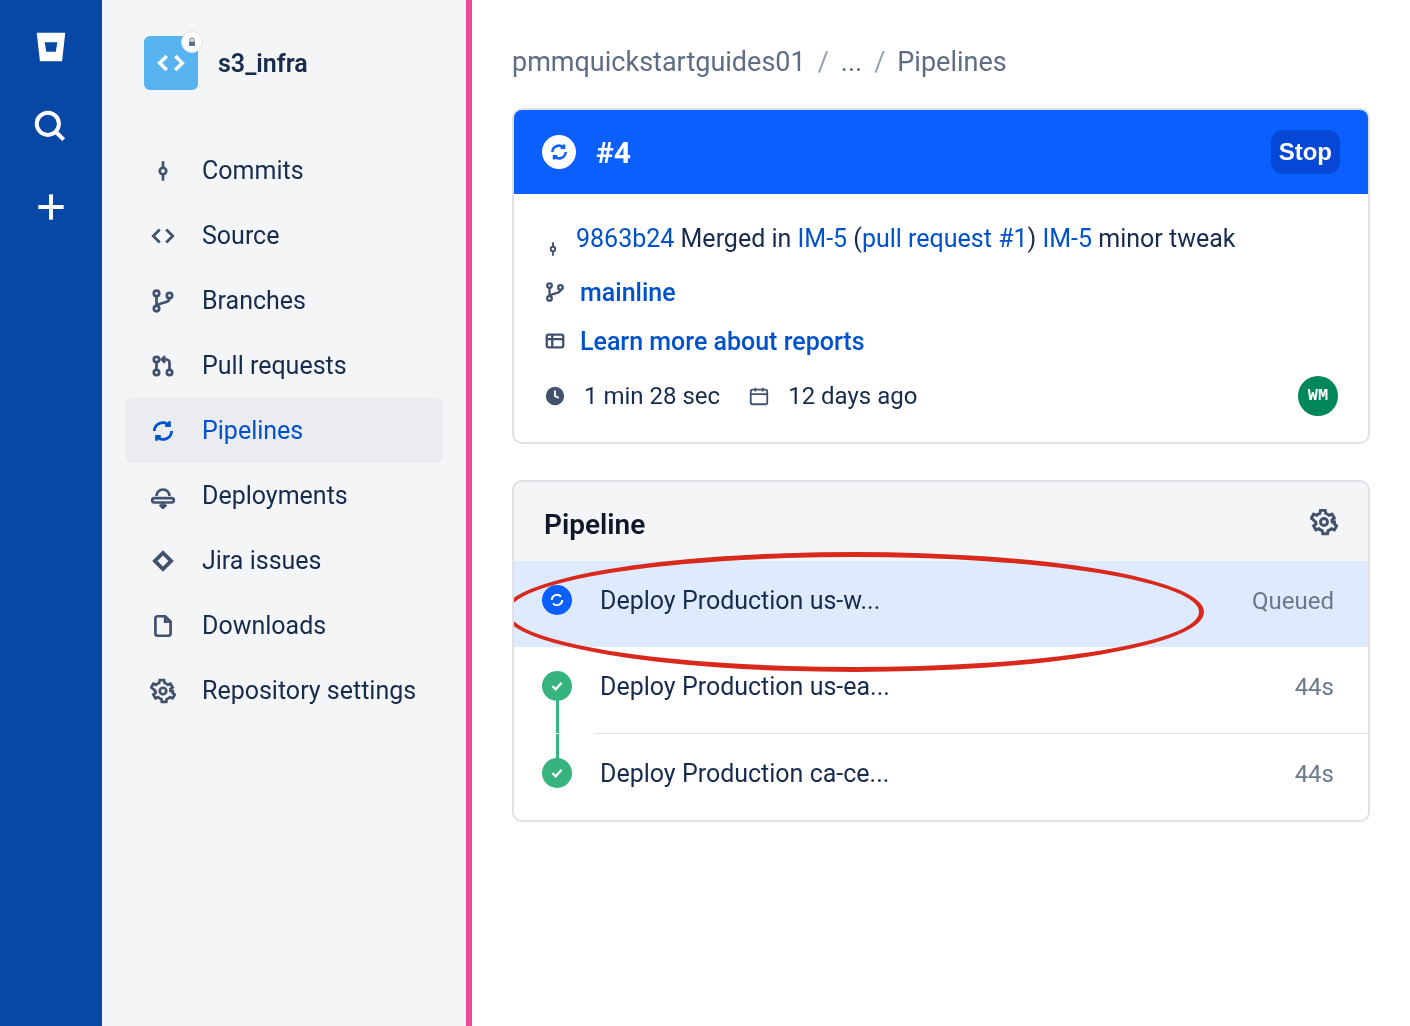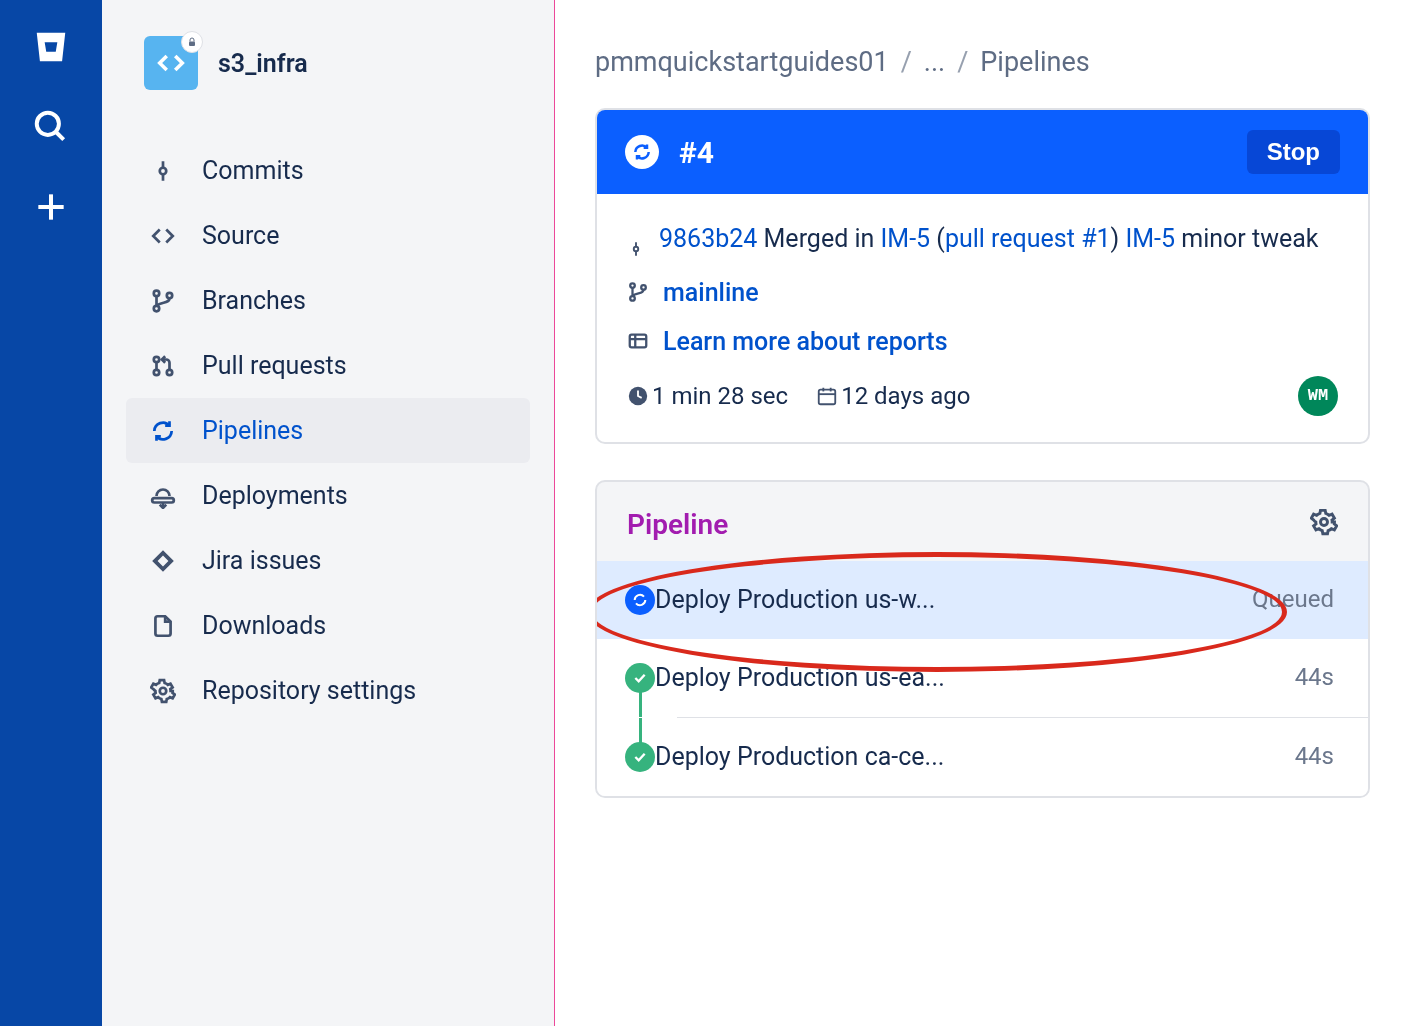--- a/index.html
+++ b/index.html
@@ -2,21 +2,21 @@
 <html><head>
 <meta charset="utf-8">
 <style>
 * { box-sizing: border-box; margin: 0; padding: 0; }
 body { font-family: -apple-system, BlinkMacSystemFont, "Segoe UI", Roboto, sans-serif; background: #fff; color: #172b4d; width: 1410px; height: 1026px; overflow: hidden; }
 .layout { display: flex; height: 100%; }
 
 .global-nav { width: 102px; background: #0747a6; display: flex; flex-direction: column; align-items: center; padding-top: 28px; gap: 38px; }
 .global-nav svg { width: 38px; height: 38px; }
 
-.sidebar { width: 453px; background: #f4f5f7; border-right: 1px solid #ec4899; padding: 36px 24px 24px 24px; }
+.sidebar { width: 370px; background: #f4f5f7; border-right: 6px solid #ec4899; padding: 36px 24px 24px 24px; }
 .repo-header { display: flex; align-items: center; gap: 20px; padding-left: 18px; margin-bottom: 48px; }
 .repo-icon { width: 54px; height: 54px; background: #57b4f0; border-radius: 6px; display: flex; align-items: center; justify-content: center; position: relative; }
 .repo-icon svg { width: 34px; height: 34px; }
 .repo-lock { position: absolute; top: -5px; right: -5px; width: 22px; height: 22px; background: #fff; border: 1px solid #dfe1e6; border-radius: 50%; display: flex; align-items: center; justify-content: center; }
 .repo-lock svg { width: 12px; height: 12px; }
 .repo-name { font-size: 25px; font-weight: 600; color: #172b4d; }
 
 .nav-list { list-style: none; }
 .nav-item { display: flex; align-items: center; gap: 26px; padding: 18px 18px 18px 24px; font-size: 25px; color: #172b4d; cursor: pointer; border-radius: 6px; }
 .nav-item.active { background: #ebecf0; color: #0052cc; }
@@ -26,44 +26,44 @@
 .main { flex: 1; padding: 46px 40px; background: #fff; overflow: hidden; }
 
 .breadcrumb { display: flex; align-items: center; gap: 12px; font-size: 27px; color: #5e6c84; margin-bottom: 30px; }
 .breadcrumb span.sep { color: #97a0af; }
 
 .run-panel { border: 2px solid #dfe1e6; border-radius: 10px; overflow: hidden; margin-bottom: 36px; }
 .run-header { background: #0b5fff; color: #fff; display: flex; align-items: center; padding: 20px 28px; gap: 20px; }
 .run-header .spinner { width: 34px; height: 34px; background: #fff; border-radius: 50%; display: flex; align-items: center; justify-content: center; }
 .run-header .spinner svg { width: 20px; height: 20px; color: #0b5fff; }
 .run-header .title { font-size: 30px; font-weight: 700; flex: 1; }
-.stop-btn { background: #0747d6; border: none; color: #fff; font-size: 24px; font-weight: 600; padding: 8px 20px; border-radius: 6px; cursor: pointer; }
+.stop-btn { background: #0747d6; border: none; color: #fff; font-size: 24px; font-weight: 600; padding: 8px 8px; border-radius: 12px; cursor: pointer; }
 
 .run-body { padding: 26px 30px; display: flex; flex-direction: column; gap: 20px; }
 .commit-line { font-size: 25px; line-height: 1.5; display: flex; align-items: flex-end; gap: 14px; }
 .commit-line svg { width: 18px; height: 18px; margin-top: 8px; color: #42526e; flex-shrink: 0; }
 .commit-text { flex: 1; }
 .commit-text a { color: #0052cc; text-decoration: none; }
 
 .branch-line, .reports-line { font-size: 25px; display: flex; align-items: center; gap: 14px; }
 .branch-line svg, .reports-line svg { width: 22px; height: 22px; color: #42526e; }
 .branch-line a, .reports-line a { color: #0052cc; text-decoration: none; font-weight: 500; }
 
 .meta-line { display: flex; align-items: center; gap: 28px; font-size: 24px; color: #172b4d; }
-.meta-line .meta { display: flex; align-items: center; gap: 3px; }
+.meta-line .meta { display: flex; align-items: center; gap: 18px; }
 .meta-line .meta svg { width: 22px; height: 22px; color: #42526e; }
 .avatar { margin-left: auto; width: 40px; height: 40px; border-radius: 50%; background: #00875a; color: #fff; display: flex; align-items: center; justify-content: center; font-size: 17px; font-weight: 600; font-family: Liberation Mono, monospace; }
 
 .pipeline-panel { border: 2px solid #dfe1e6; border-radius: 10px; background: #f4f5f7; overflow: hidden; }
 .pipeline-head { display: flex; align-items: center; justify-content: space-between; padding: 26px 30px 20px 30px; }
-.pipeline-head h2 { font-size: 28px; font-weight: 600; color: #a21caf; }
+.pipeline-head h2 { font-size: 28px; font-weight: 600; color: #0f172a; }
 .pipeline-head svg { width: 28px; height: 28px; color: #42526e; cursor: pointer; }
 
 .steps { background: #fff; }
-.step { display: flex; align-items: flex-start; padding: 24px 34px 24px 28px; font-size: 25px; color: #172b4d; position: relative; }
+.step { display: flex; align-items: flex-end; gap: 28px; padding: 24px 34px 32px 28px; font-size: 25px; color: #172b4d; position: relative; }
 .step.active { background: #deebff; }
 .step .status-icon { width: 30px; height: 30px; border-radius: 50%; display: flex; align-items: center; justify-content: center; flex-shrink: 0; z-index: 2; }
 .step .status-icon.running { background: #0b5fff; }
 .step .status-icon.success { background: #36b37e; }
 .step .status-icon svg { width: 16px; height: 16px; color: #fff; }
 .step .name { flex: 1; white-space: nowrap; overflow: hidden; text-overflow: ellipsis; }
 .step .time { font-size: 24px; color: #6b778c; }
 .step .connector { position: absolute; left: 42px; top: 0; bottom: 0; width: 3px; background: #36b37e; z-index: 1; }
 .step:nth-child(2) .connector { top: 50%; }
 .step:last-child .connector { bottom: 50%; }

